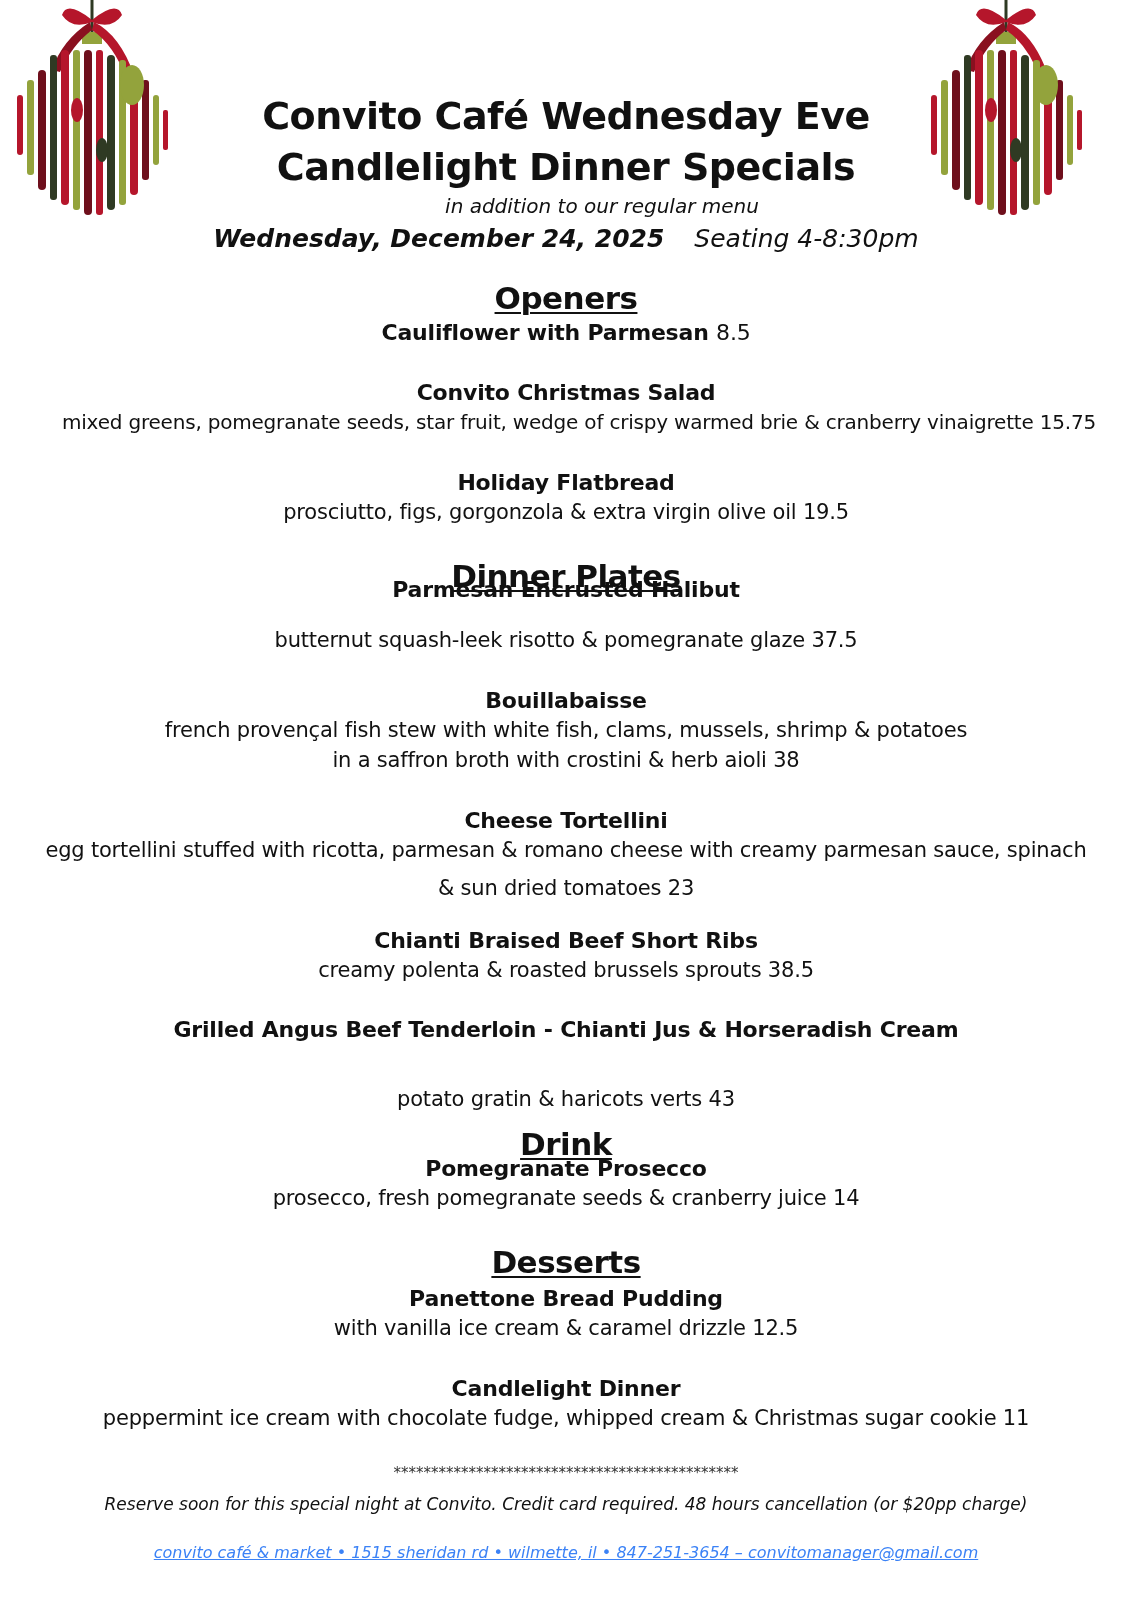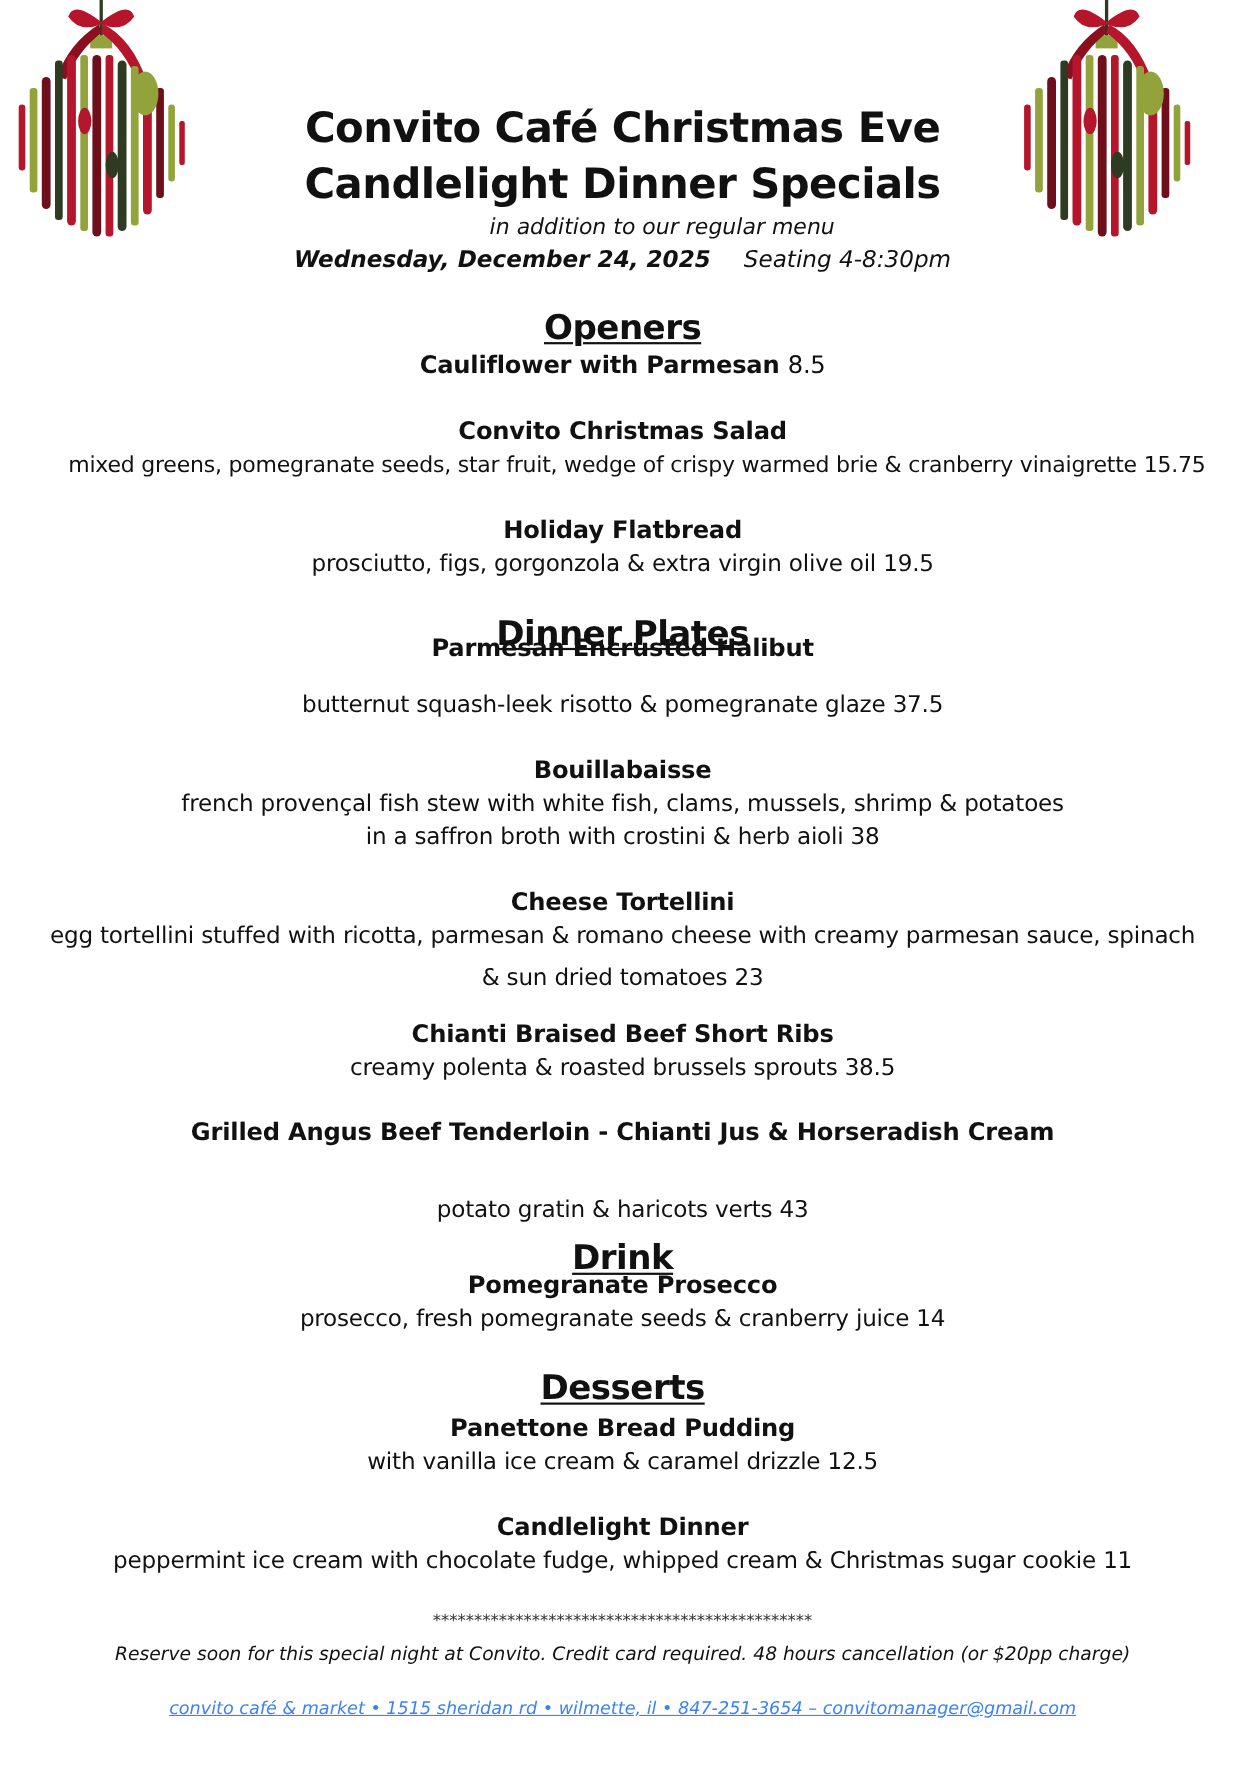--- a/index.html
+++ b/index.html
@@ -6,21 +6,21 @@
     body {
       width: 1132px; height: 1612px; position: relative; overflow: hidden;
       font-family: "DejaVu Sans", sans-serif; color: #111111;
     }
     .ornament { position: absolute; top: 0; width: 180px; height: 225px; }
     .ornament.left { left: 2px; }
     .ornament.right { left: 916px; }
     .center { position: absolute; left: 0; width: 1132px; text-align: center; white-space: nowrap; }
     .title { font-family: "DejaVu Sans", sans-serif; font-weight: bold; font-size: 38px; letter-spacing: -0.5px; line-height: 52px; }
     .subtitle { font-family: "DejaVu Sans", sans-serif; font-style: italic; font-size: 20px; padding-left: 36px; }
-    .dateline { font-family: "DejaVu Sans", sans-serif; font-size: 21px; font-style: italic; }
+    .dateline { font-family: "DejaVu Sans", sans-serif; font-size: 25px; font-style: italic; }
     .dateline b { font-weight: bold; }
     .section { font-weight: bold; font-size: 31px; text-decoration: underline; text-decoration-thickness: 2px; text-underline-offset: 3px; letter-spacing: -0.5px; }
     .item-name { font-weight: bold; font-size: 22px; letter-spacing: -0.2px; }
     .item-desc { font-size: 21px; letter-spacing: -0.2px; }
     .stars { font-size: 15px; letter-spacing: 0px; color: #333; }
     .note { font-style: italic; font-size: 17px; }
     .footer-link { font-style: italic; font-size: 16px; color: #3b82f6; text-decoration: underline; }
   </style>
 </head>
 <body>
@@ -75,21 +75,21 @@
       <rect x="140" y="80" width="7" height="100" rx="3" fill="#6e0f1c"></rect>
       <rect x="151" y="95" width="6" height="70" rx="3" fill="#93a33c"></rect>
       <rect x="161" y="110" width="5" height="40" rx="2" fill="#b5162b"></rect>
       <ellipse cx="130" cy="85" rx="12" ry="20" fill="#93a33c"></ellipse>
       <ellipse cx="75" cy="110" rx="6" ry="12" fill="#b5162b"></ellipse>
       <ellipse cx="100" cy="150" rx="6" ry="12" fill="#2f3a23"></ellipse>
     </g>
   </svg>
 </div>
 
-<div class="center title" style="top:90px;">Convito Café Christmas Eve</div>
+<div class="center title" style="top:90px;">Convito Café Wednesday Eve</div>
 <div class="center title" style="top:141px;">Candlelight Dinner Specials</div>
 <div class="center subtitle" style="top:194px;">in addition to our regular menu</div>
 <div class="center dateline" style="top:224px;">
   <b>Wednesday, December 24, 2025</b><span style="display:inline-block;width:30px;"></span><span>Seating 4-8:30pm</span>
 </div>
 
 <div class="center section" style="top:280px;">Openers</div>
 <div class="center item-name" style="top:320px;">
   <span>Cauliflower with Parmesan</span>
   <span style="font-weight:normal;">8.5</span>

